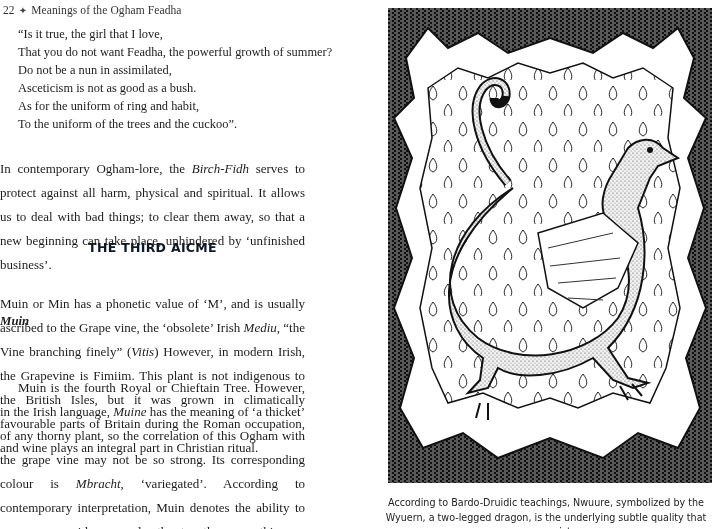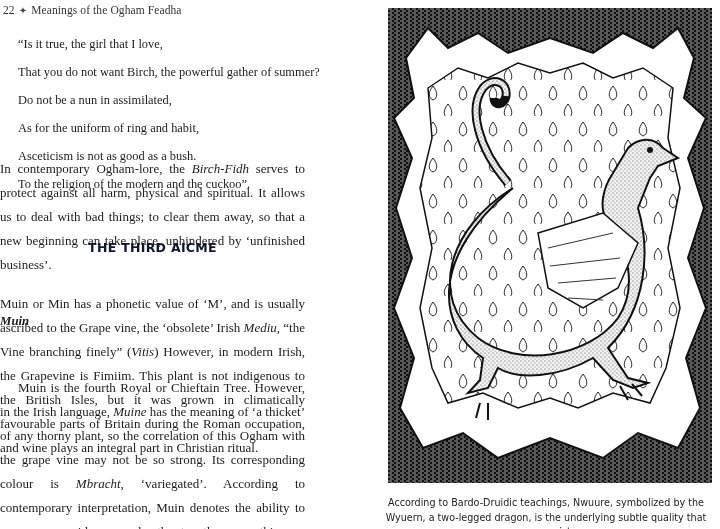--- a/index.html
+++ b/index.html
@@ -4,21 +4,21 @@
 <style>
   * { box-sizing: border-box; margin: 0; padding: 0; }
   html, body { width: 720px; height: 529px; overflow: hidden; background: #ffffff; }
   body { position: relative; font-family: "Liberation Serif", "DejaVu Serif", serif; color: #1c1c1c; }
 
   .left-page { position: absolute; left: 0; top: 0; width: 365px; height: 459px; }
   .running-head { position: absolute; left: 3px; top: 4px; font-size: 11.5px; color: #333; letter-spacing: 0.1px; white-space: nowrap; }
   .running-head .ornament { display: inline-block; margin: 0 4px 0 4px; font-size: 10px; color: #444; }
 
   .poem { position: absolute; left: 18px; top: 26px; font-size: 12.4px; line-height: 17.9px; }
-  .poem div { white-space: nowrap; margin-top: 10px; }
+  .poem div { white-space: nowrap; }
 
   .para { position: absolute; left: 0; width: 305px; font-size: 13px; line-height: 24px; text-align: justify; }
   .para.p1 { top: 157px; }
   .heading { position: absolute; left: 0; width: 305px; top: 240px; text-align: center; font-family: "DejaVu Sans", "Liberation Sans", sans-serif; font-size: 12.5px; letter-spacing: 0.3px; color: #0f172a; }
   .subhead { position: absolute; left: 0; top: 269px; font-style: italic; font-weight: bold; font-size: 12.8px; margin-top: 45px; }
   .para.p2 { top: 292px; }
   .para.p3 { top: 376px; text-indent: 18px; }
   em { font-style: italic; }
 
   .figure { position: absolute; left: 388px; top: 8px; width: 324px; height: 475px; background: #111; overflow: hidden; }
@@ -29,25 +29,25 @@
 </head>
 <body>
 
 <div class="left-page">
   <div class="running-head">
     <span>22</span><span class="ornament">✦</span><span>Meanings of the Ogham Feadha</span>
   </div>
 
   <div class="poem">
     <div>“Is it true, the girl that I love,</div>
-    <div>That you do not want Birch, the powerful gather of summer?</div>
+    <div>That you do not want Feadha, the powerful growth of summer?</div>
     <div>Do not be a nun in assimilated,</div>
+    <div>Asceticism is not as good as a bush.</div>
     <div>As for the uniform of ring and habit,</div>
-    <div>Asceticism is not as good as a bush.</div>
-    <div>To the religion of the modern and the cuckoo”.</div>
+    <div>To the uniform of the trees and the cuckoo”.</div>
   </div>
 
   <p class="para p1"><span>In contemporary Ogham-lore, the </span><em>Birch-Fidh</em><span> serves to protect against all harm, physical and spiritual. It allows us to deal with bad things; to clear them away, so that a new beginning can take place, unhindered by ‘unfinished business’.</span></p>
 
   <h2 class="heading">THE THIRD AICME</h2>
   <h3 class="subhead">Muin</h3>
 
   <p class="para p2"><span>Muin or Min has a phonetic value of ‘M’, and is usually ascribed to the Grape vine, the ‘obsolete’ Irish </span><em>Mediu</em><span>, “the Vine branching finely” (</span><em>Vitis</em><span>) However, in modern Irish, the Grapevine is Fimiim. This plant is not indigenous to the British Isles, but it was grown in climatically favourable parts of Britain during the Roman occupation, and wine plays an integral part in Christian ritual.</span></p>
 
   <p class="para p3"><span>Muin is the fourth Royal or Chieftain Tree. However, in the Irish language, </span><em>Muine</em><span> has the meaning of ‘a thicket’ of any thorny plant, so the correlation of this Ogham with the grape vine may not be so strong. Its corresponding colour is </span><em>Mbracht</em><span>, ‘variegated’. According to contemporary interpretation, Muin denotes the ability to range over a wide area and gather together every thing we need. Once gathered together, they are assimilated into us, aiding our inner development.</span></p>

